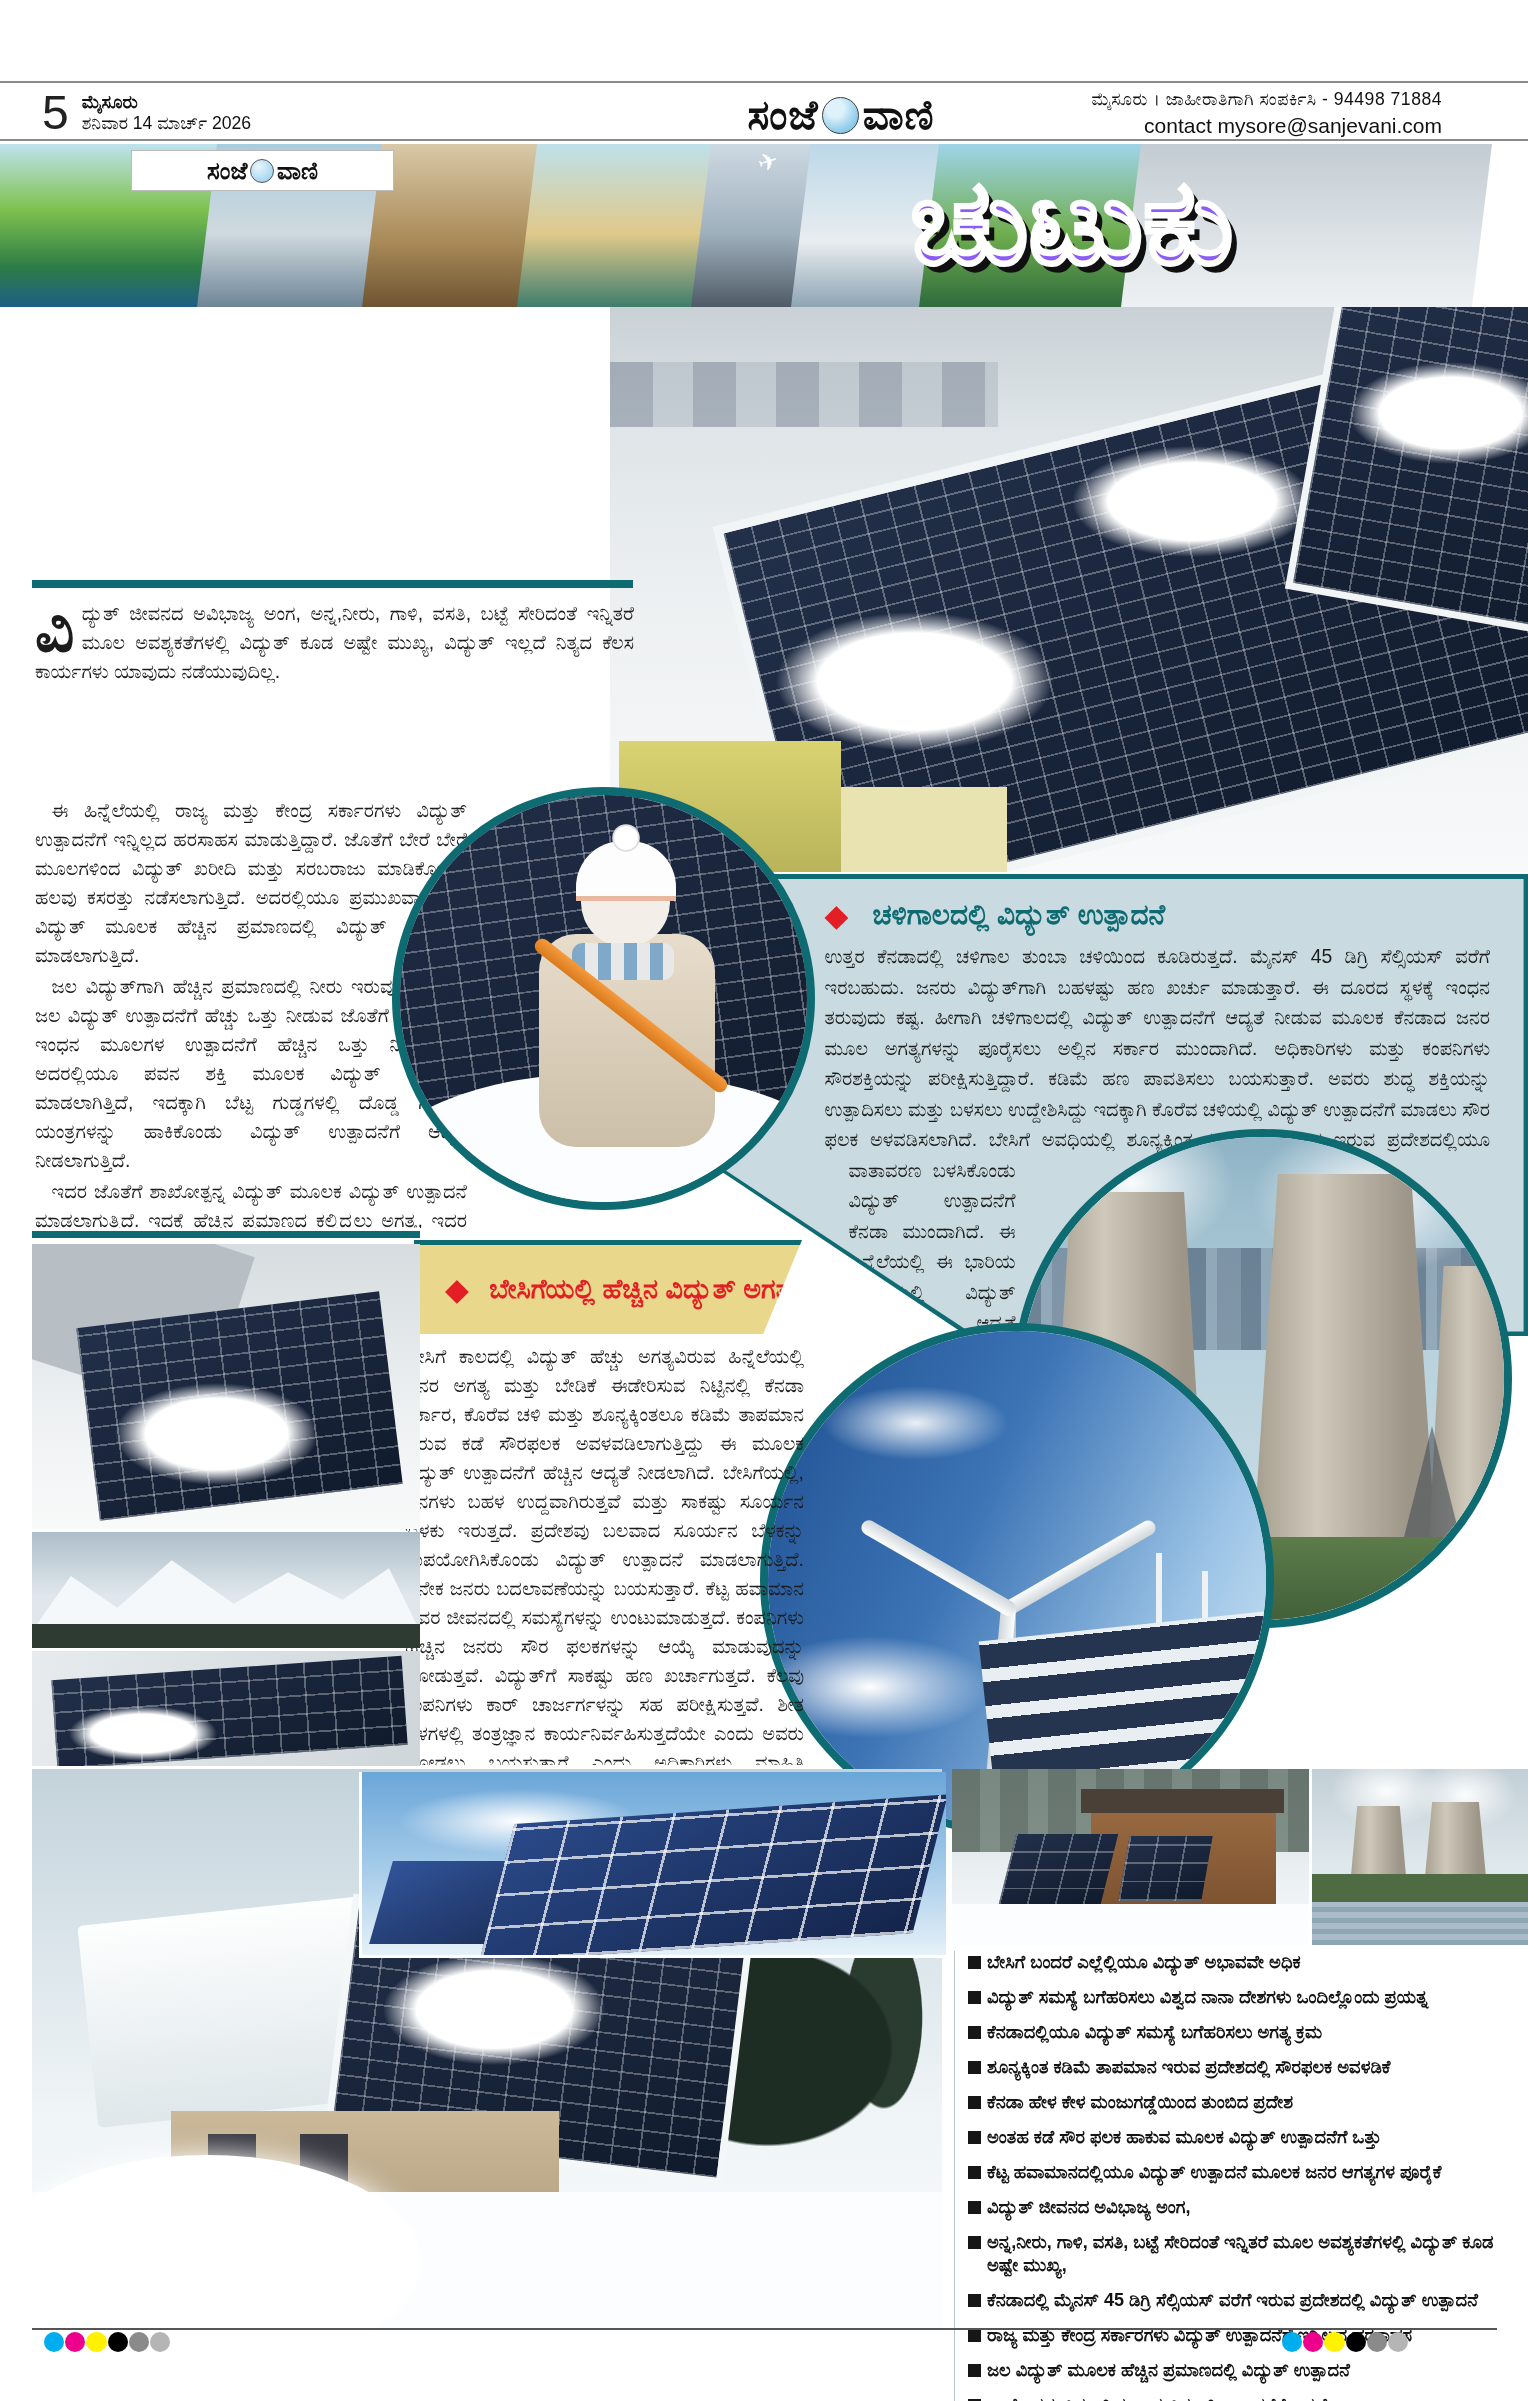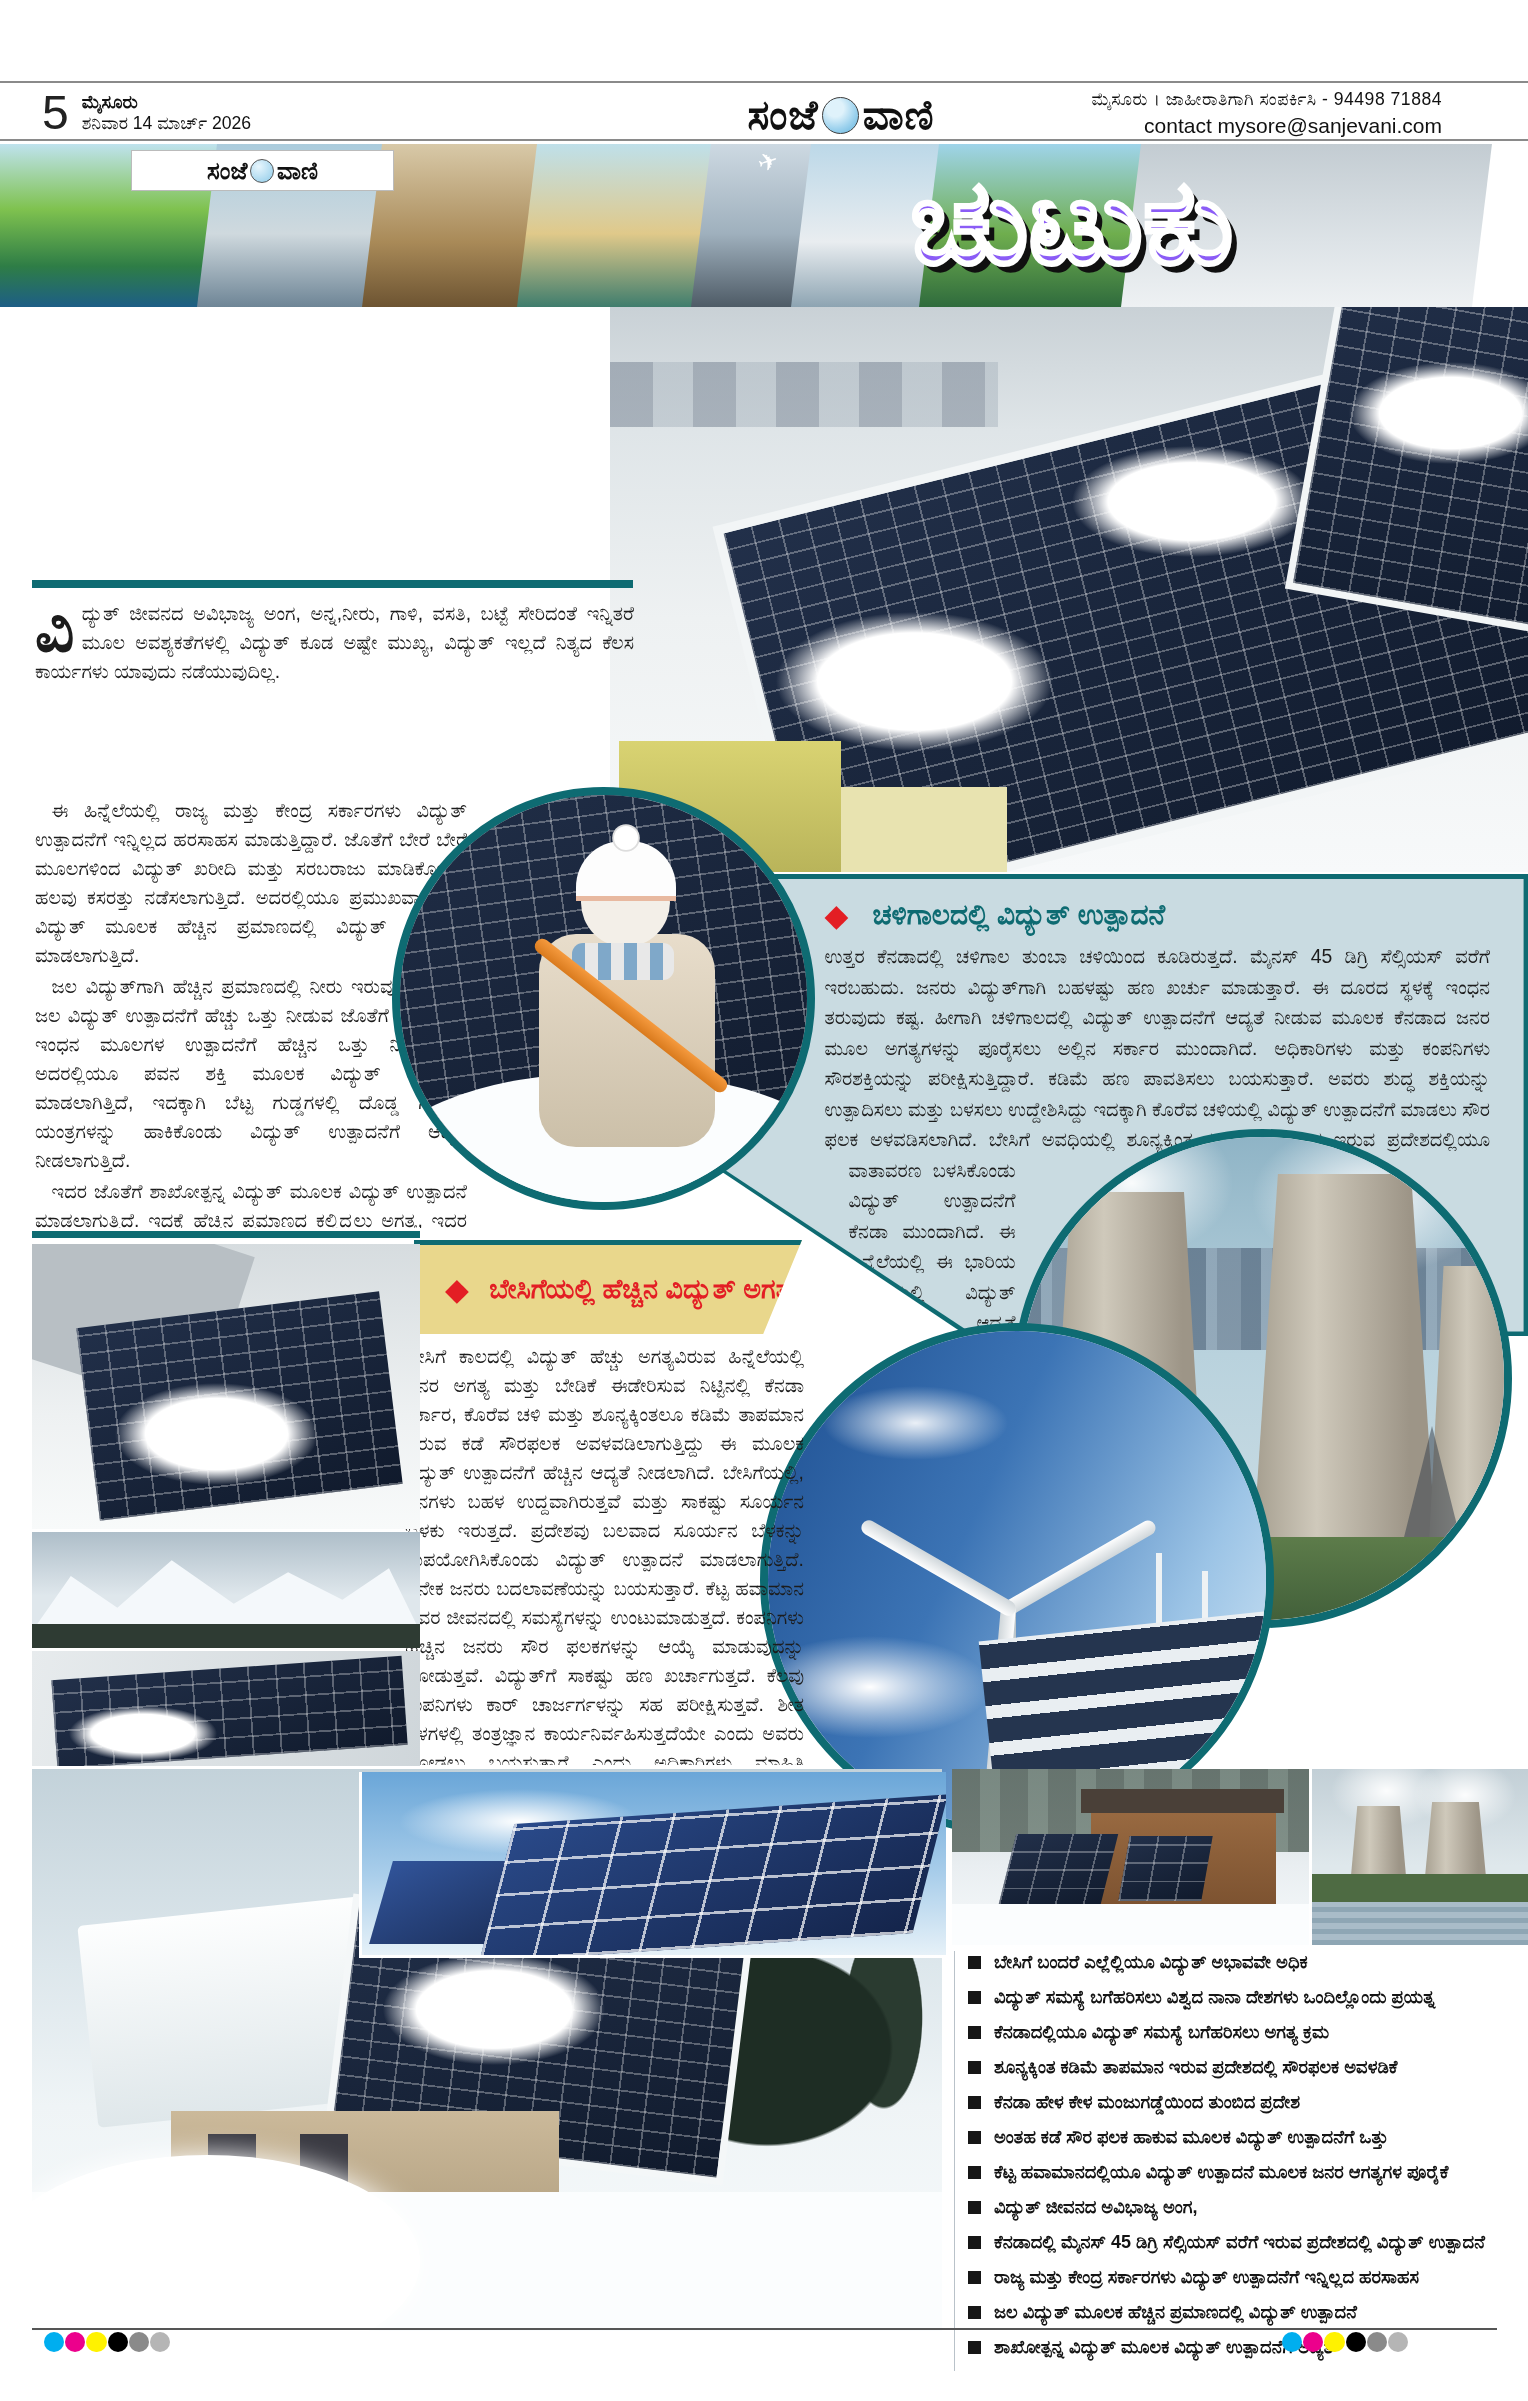--- a/index.html
+++ b/index.html
@@ -156,21 +156,21 @@
   #cb-roof{position:absolute;left:129px;top:20.3px;width:203px;height:24px;background:#4a4038;}
   #cb-panel{position:absolute;left:55px;top:65px;width:102px;height:74px;transform:skewX(-14deg);}
   #cb-panel2{position:absolute;left:172px;top:67px;width:83px;height:65px;transform:skewX(-10deg);}
   #cb-snow{position:absolute;left:0;bottom:0;width:357px;height:41px;background:#fbfdfe;}
   #plant-photo{left:1312px;top:1769px;width:216px;height:176px;background:linear-gradient(#c2cfd6,#dfe8ec 55%);}
   #pl-green{position:absolute;left:0;bottom:43px;width:216px;height:28px;background:#4e6b43;}
   #pl-water{position:absolute;left:0;bottom:0;width:216px;height:43px;background:repeating-linear-gradient(0deg,#8ea6b4 0 5.5px,#a9bcc8 5.5px 11px);}
 
   
   #bullets{left:954px;top:1951px;width:573px;border-left:1.8px solid #b9c2c9;padding-left:13px;box-sizing:border-box;}
-  .bullet-item{display:flex;gap:13px;margin-bottom:12px;}
+  .bullet-item{display:flex;gap:6px;margin-bottom:12px;}
   .bullet-sq{flex:none;width:13px;height:13px;background:#161616;margin-top:4.6px;}
   .bullet-item .tx{font-size:18px;line-height:23px;font-weight:700;color:#141414;}
 
   
   #foot-line{left:32px;top:2328px;width:1465px;height:1.8px;background:#555;}
   .dots{position:absolute;top:2332px;display:flex;}
   .dot{width:20.3px;height:20.3px;border-radius:50%;margin-right:0.9px;}
   #dots-left{left:44px;} #dots-right{left:1282px;}
 </style>
 </head>
@@ -374,20 +374,24 @@
     <div class="bullet-item">
         <span class="bullet-sq"></span>
         <span class="tx">ಕೆಟ್ಟ ಹವಾಮಾನದಲ್ಲಿಯೂ ವಿದ್ಯುತ್ ಉತ್ಪಾದನೆ ಮೂಲಕ ಜನರ ಆಗತ್ಯಗಳ ಪೂರೈಕೆ</span>
       </div>
     <div class="bullet-item">
         <span class="bullet-sq"></span>
         <span class="tx">ವಿದ್ಯುತ್ ಜೀವನದ ಅವಿಭಾಜ್ಯ ಅಂಗ,</span>
       </div>
     <div class="bullet-item">
         <span class="bullet-sq"></span>
+        <span class="tx">ಅನ್ನ,ನೀರು, ಗಾಳಿ, ವಸತಿ, ಬಟ್ಟೆ ಸೇರಿದಂತೆ ಇನ್ನಿತರೆ ಮೂಲ ಅವಶ್ಯಕತೆಗಳಲ್ಲಿ ವಿದ್ಯುತ್ ಕೂಡ ಅಷ್ಟೇ ಮುಖ್ಯ,</span>
+      </div>
+    <div class="bullet-item">
+        <span class="bullet-sq"></span>
         <span class="tx">ಕೆನಡಾದಲ್ಲಿ ಮೈನಸ್ 45 ಡಿಗ್ರಿ ಸೆಲ್ಸಿಯಸ್ ವರೆಗೆ ಇರುವ ಪ್ರದೇಶದಲ್ಲಿ ವಿದ್ಯುತ್ ಉತ್ಪಾದನೆ</span>
       </div>
     <div class="bullet-item">
         <span class="bullet-sq"></span>
         <span class="tx">ರಾಜ್ಯ ಮತ್ತು ಕೇಂದ್ರ ಸರ್ಕಾರಗಳು ವಿದ್ಯುತ್ ಉತ್ಪಾದನೆಗೆ ಇನ್ನಿಲ್ಲದ ಹರಸಾಹಸ</span>
       </div>
     <div class="bullet-item">
         <span class="bullet-sq"></span>
         <span class="tx">ಜಲ ವಿದ್ಯುತ್ ಮೂಲಕ ಹೆಚ್ಚಿನ ಪ್ರಮಾಣದಲ್ಲಿ ವಿದ್ಯುತ್ ಉತ್ಪಾದನೆ</span>
       </div>

